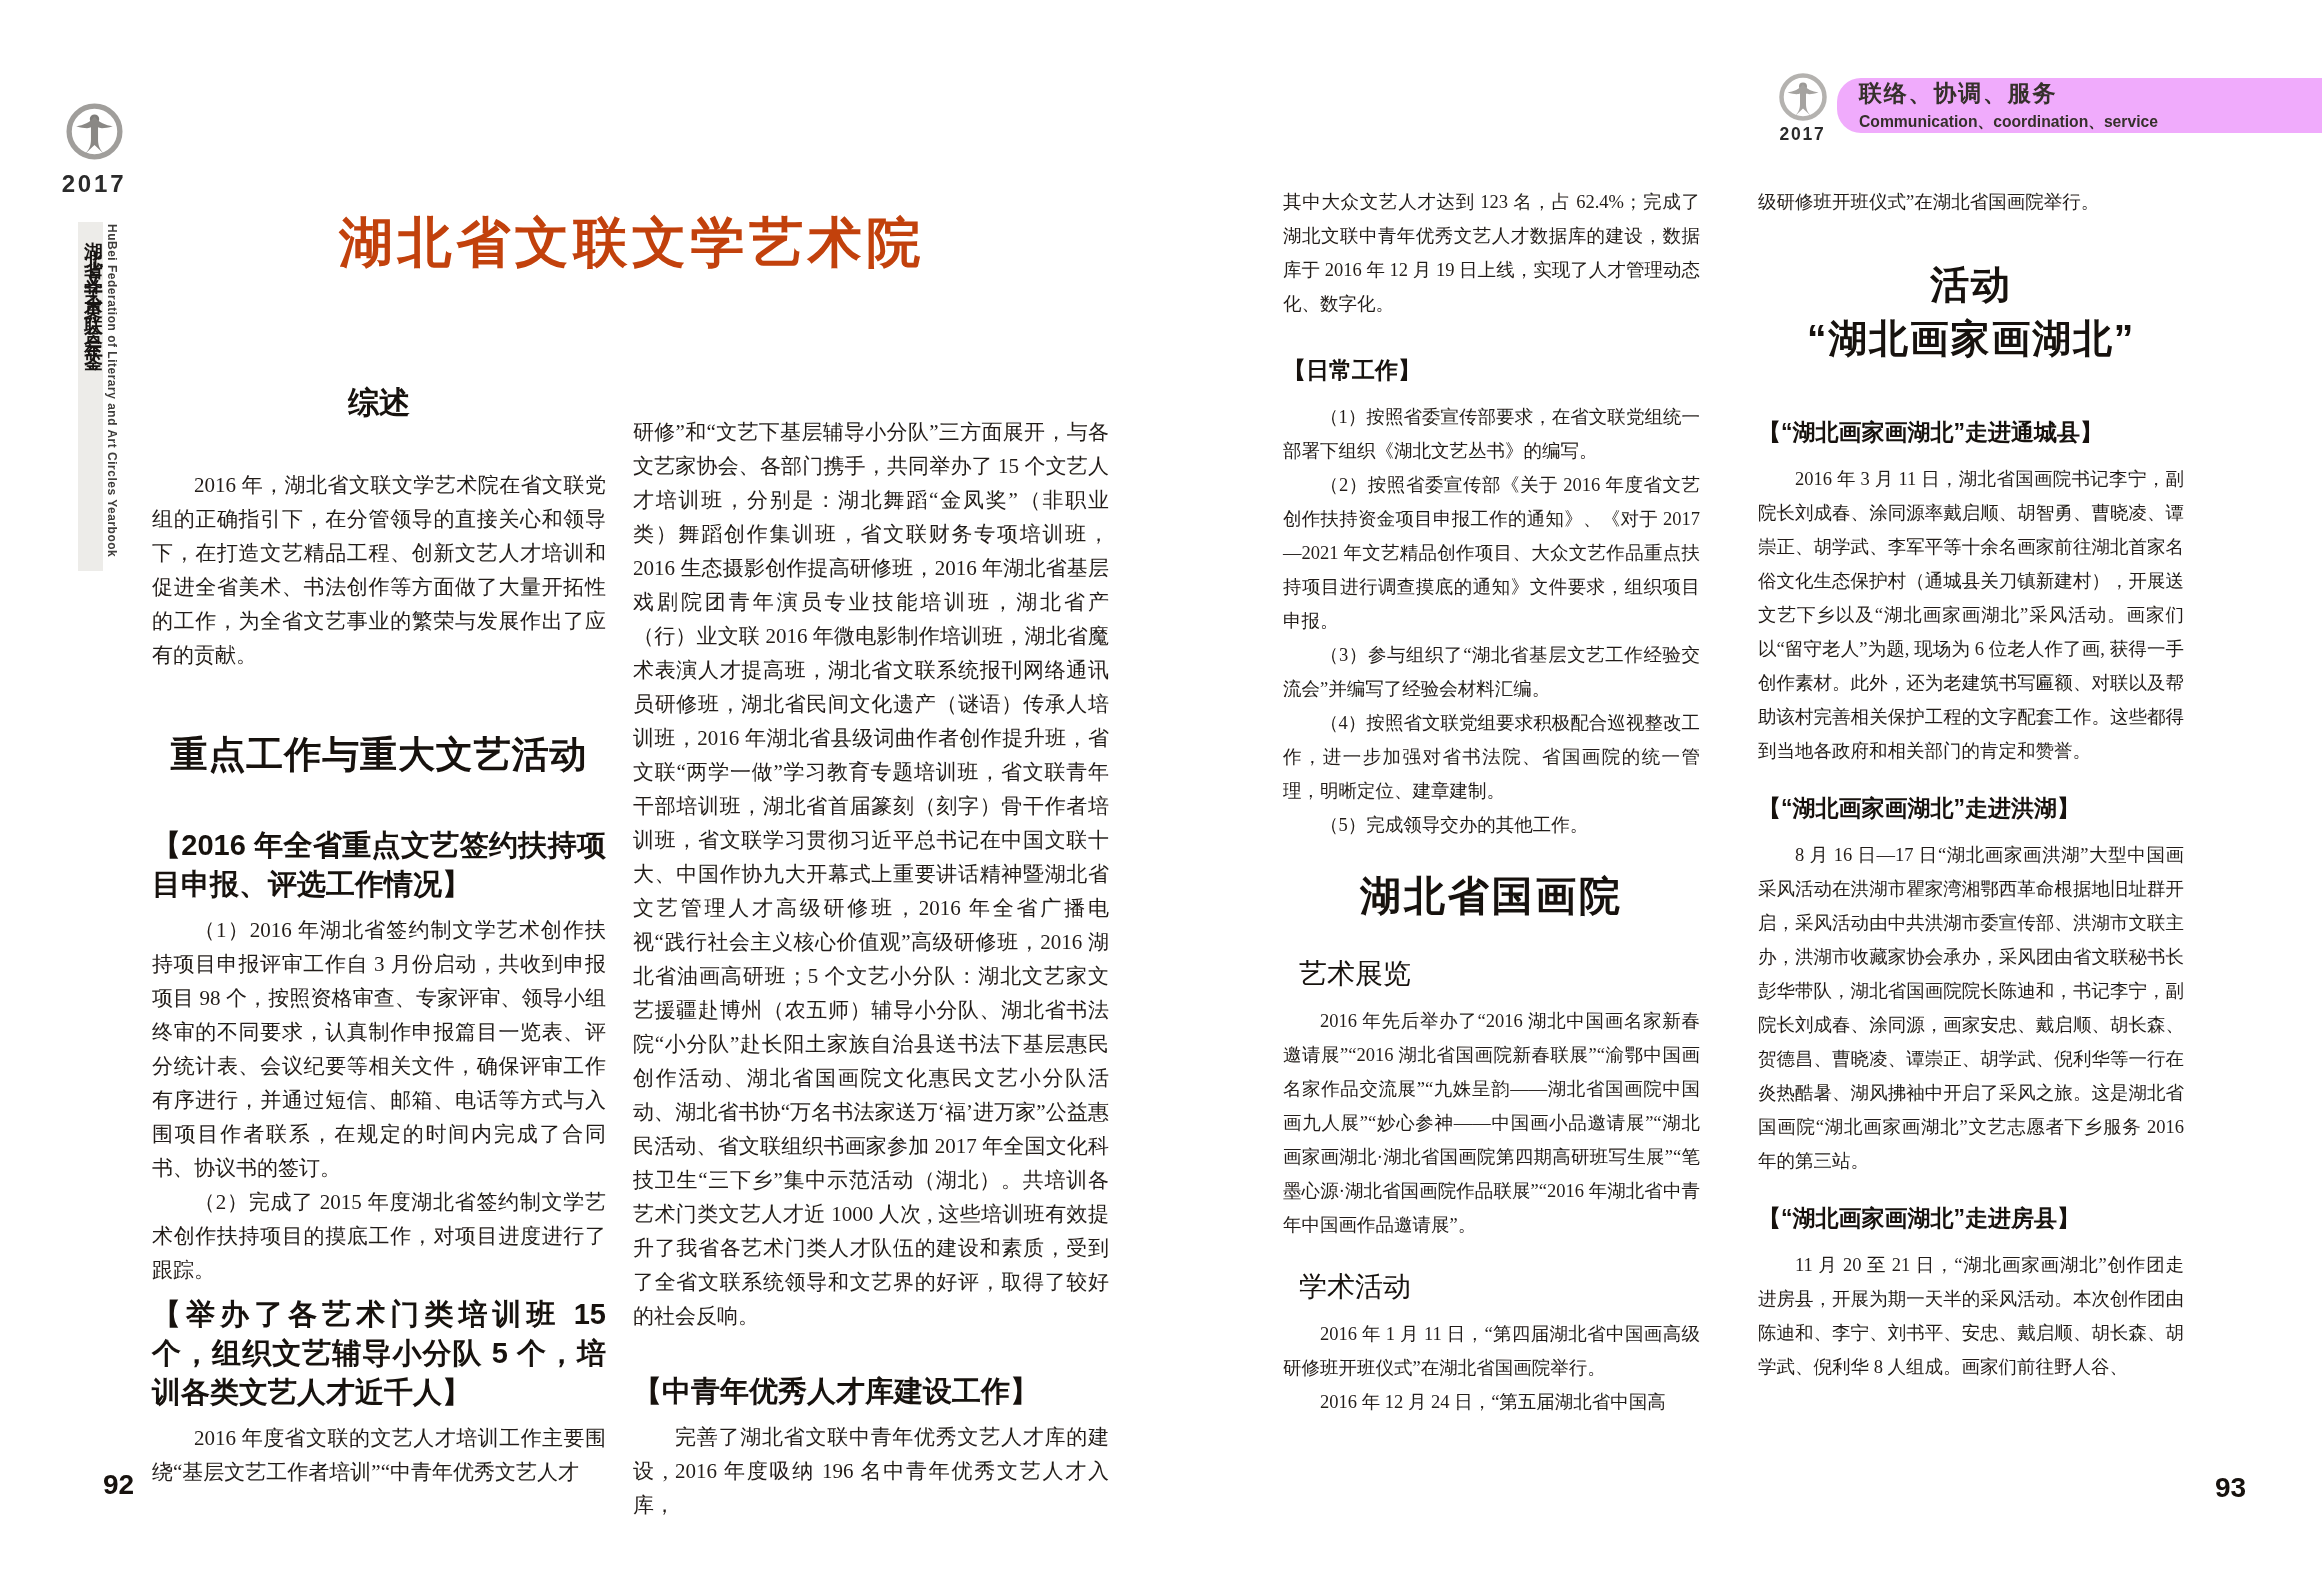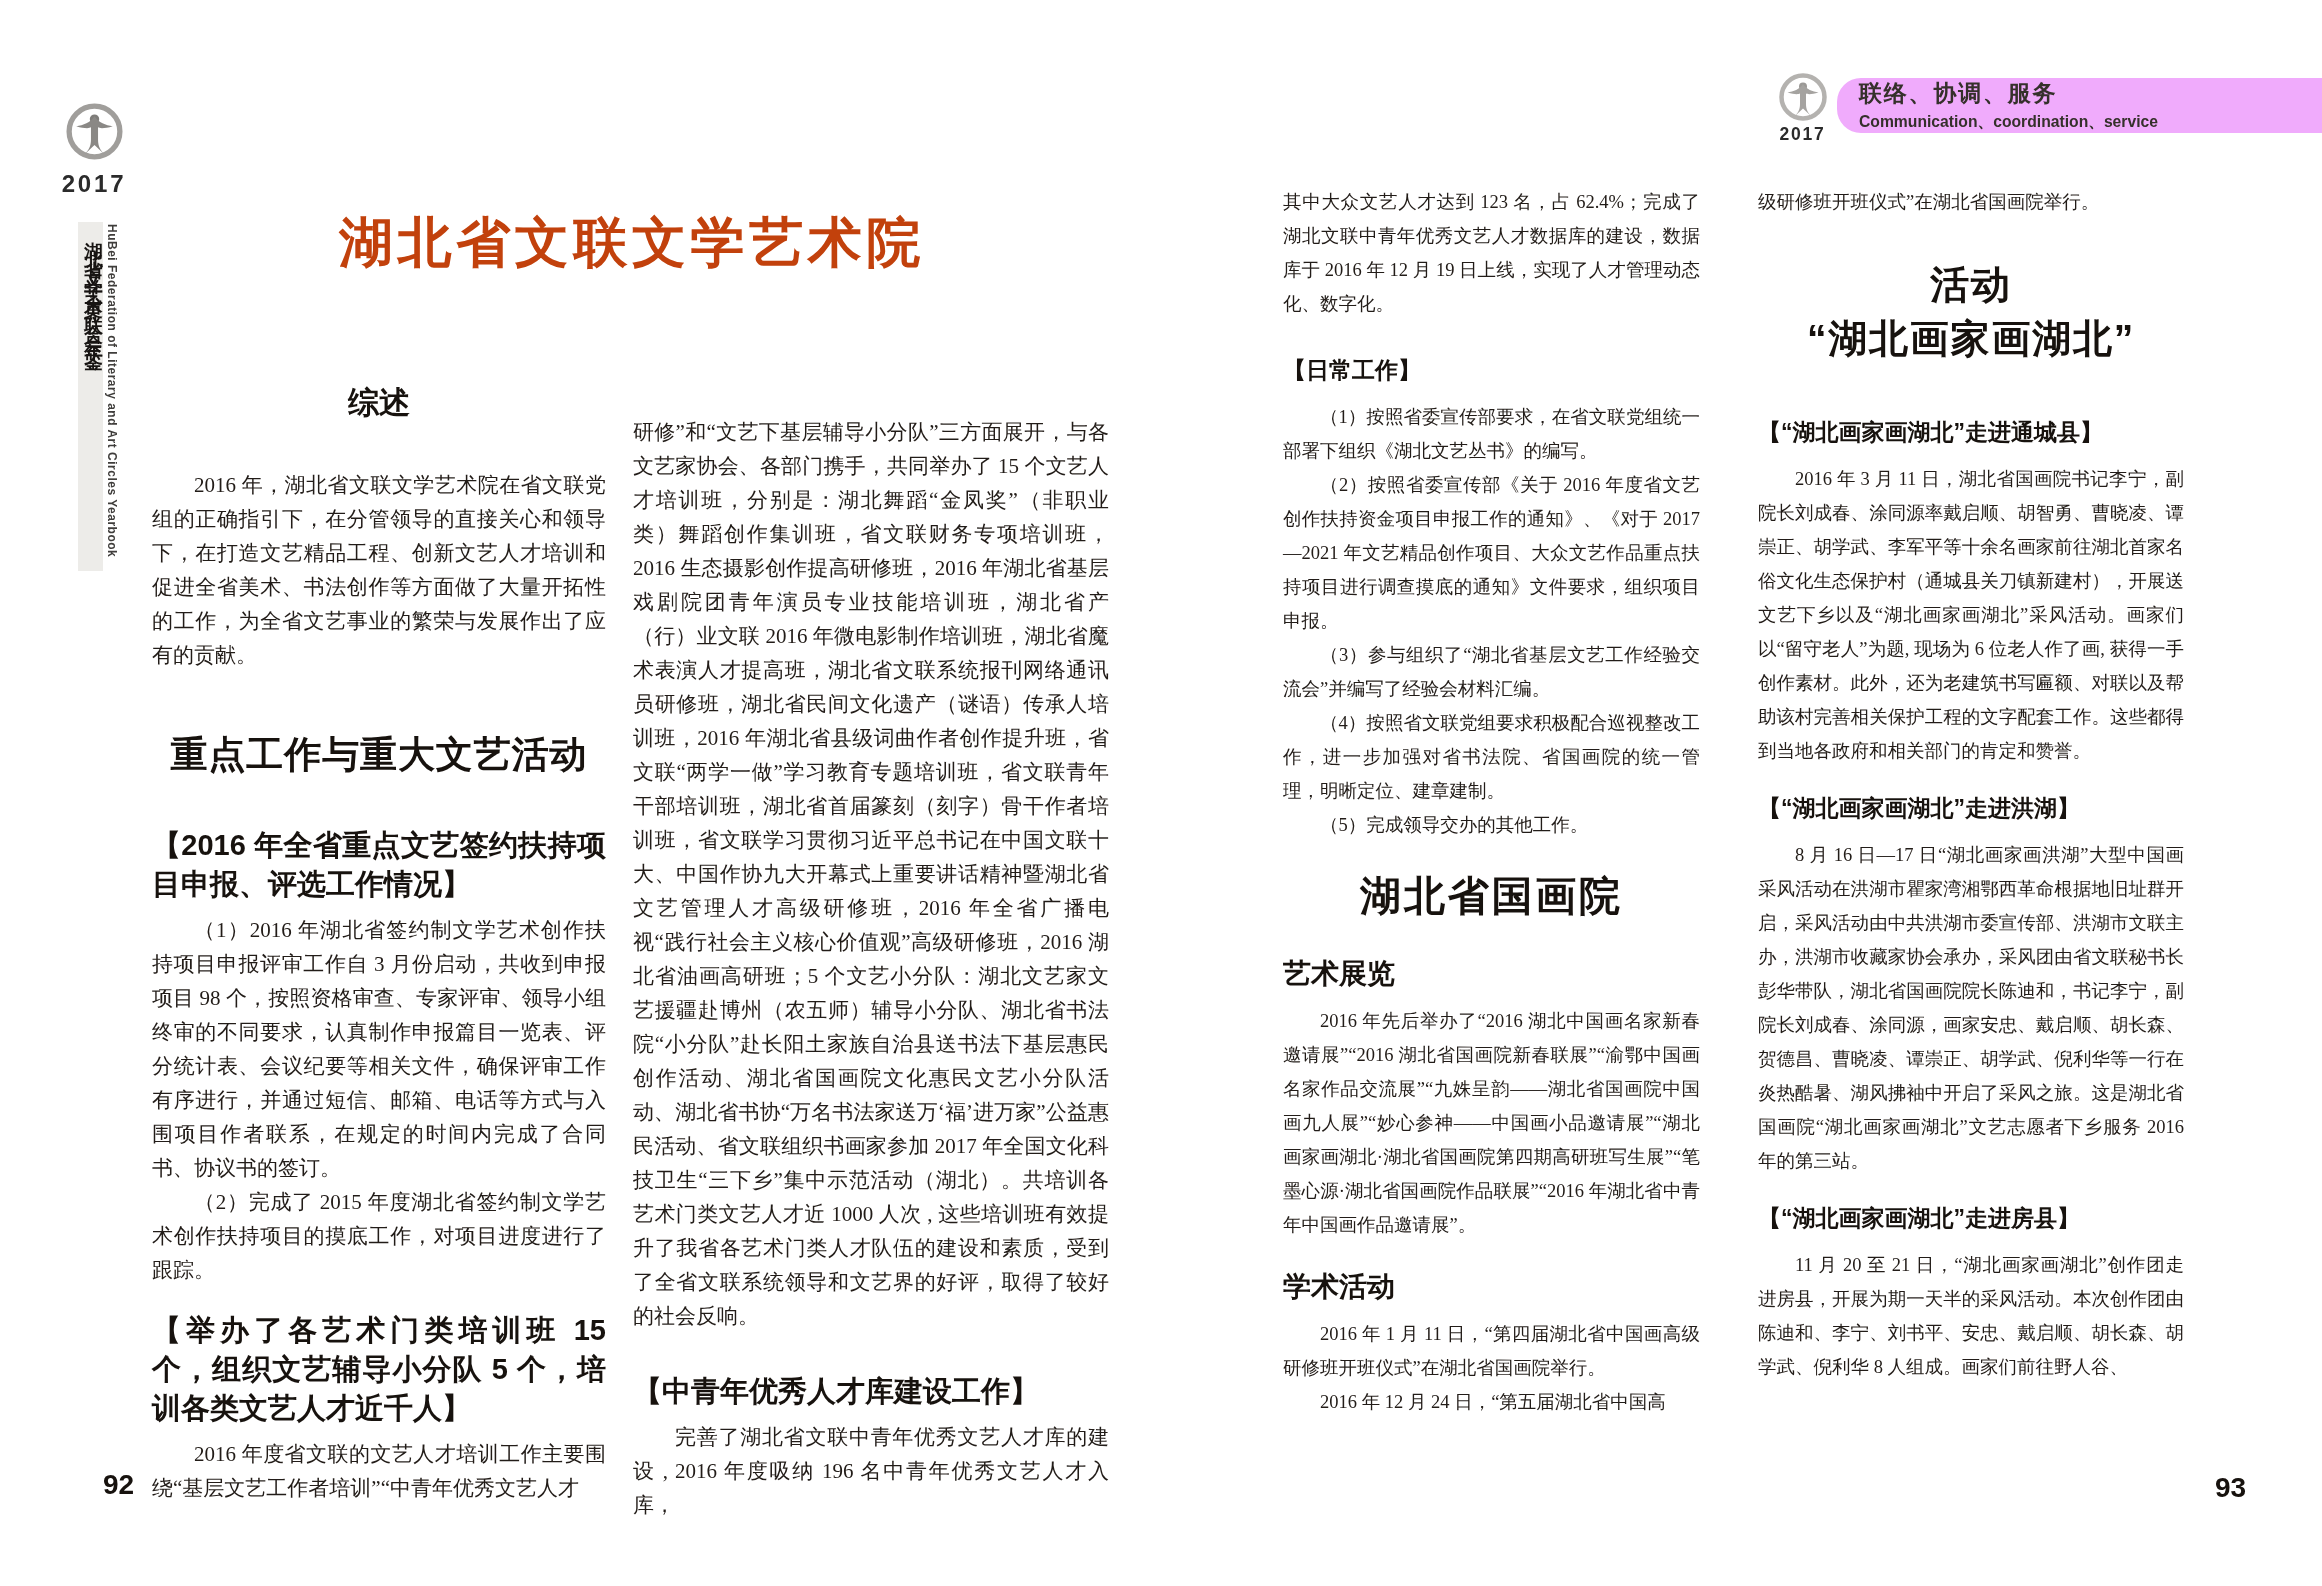--- a/index.html
+++ b/index.html
@@ -72,29 +72,29 @@
   .h-overview{font-size:31px;margin:0 0 48px 0;}
   .h-keywork{font-size:37px;margin:66px 0 54px 0;letter-spacing:0.9px;}
   .bracket-l{
     font-family:Liberation Sans, sans-serif;font-weight:bold;
     font-size:29px;line-height:39px;text-align:justify;margin:0 0 9.2px 0;color:#17120e;
   }
   .bracket-r{
     font-family:"Liberation Sans", sans-serif;font-weight:bold;
     font-size:23px;line-height:37px;text-align:left;margin:0 0 11px 0;color:#17120e;
   }
-  .mt-sec{margin-top:24px;}
+  .mt-sec{margin-top:8px;}
   .h-inst{
     font-family:"Liberation Sans", sans-serif;font-weight:bold;
     font-size:41px;letter-spacing:2.8px;text-align:center;color:#17120e;
     margin:37px 0 44px 0;
   }
   .h-sub{
-    font-family:"Liberation Sans", sans-serif;font-weight:bold;
-    font-size:28px;text-align:left;color:#17120e;margin:0 0 13px 0;
+    font-family:"Liberation Sans", sans-serif;font-weight:normal;
+    font-size:28px;text-align:left;color:#17120e;margin:0 0 13px 16px;
   }
   .h-activity{
     font-family:"Liberation Sans", sans-serif;font-weight:bold;
     font-size:39px;line-height:54px;letter-spacing:1.8px;
     text-align:center;color:#17120e;margin:39px 0 48px 0;
   }
   .pgnum{
     font-family:"Liberation Sans", sans-serif;font-weight:bold;
     font-size:28px;color:#17120e;
   }

